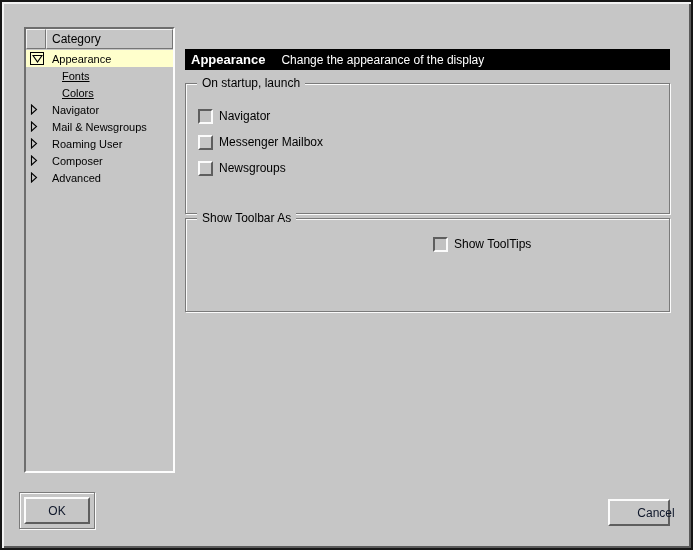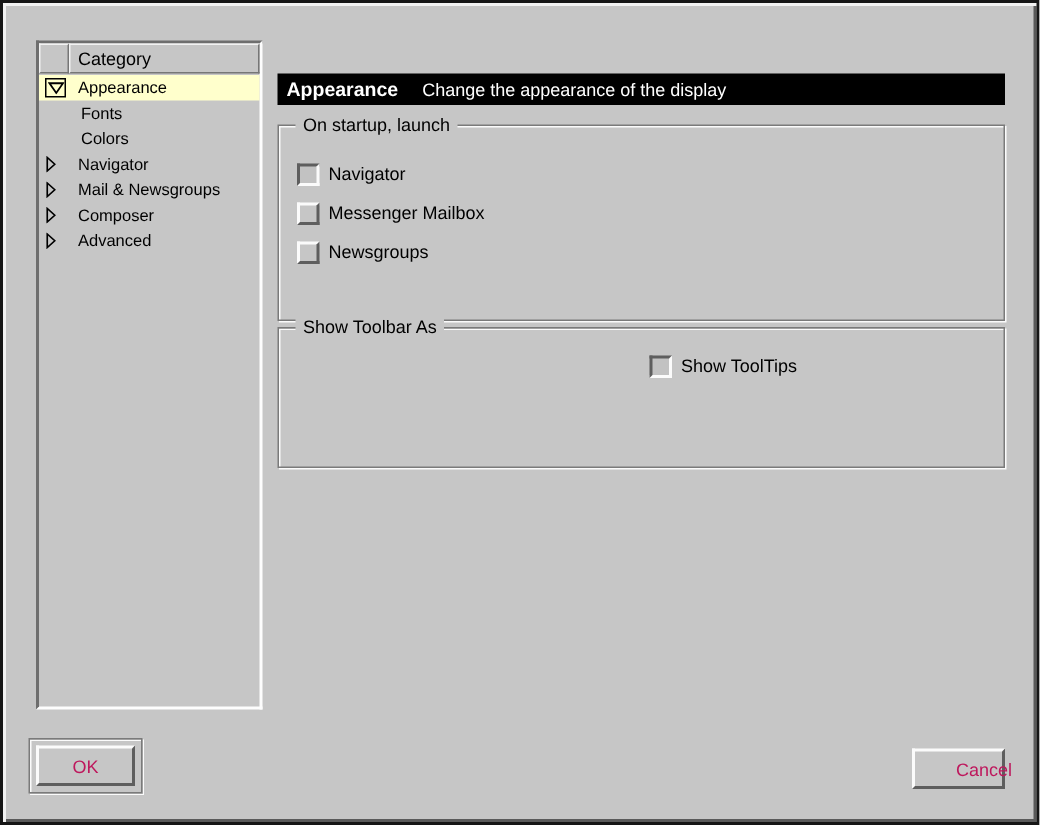--- a/index.html
+++ b/index.html
@@ -26,21 +26,21 @@
     height:20px; border:1px solid;
     border-color:#f2f2f2 #767676 #767676 #f2f2f2;
     background:#c6c6c6; font-size:12px;
     display:flex; align-items:center; padding-left:5px;
   }
   .th-small { width:20px; padding-left:0; }
   .th-main { flex:1; }
   .tree-body { padding-top:1px; }
   .tree-row { height:17px; display:flex; align-items:center; padding-left:4px; font-size:11px; cursor:default; }
   .tree-row.selected { background:#ffffcc; }
-  .tree-row.child { padding-left:28px; }
+  .tree-row.child { padding-left:36px;text-decoration:underline; }
   .twisty { width:22px; display:flex; align-items:center; }
   .twisty-box {
     width:14px; height:13px; border:1px solid #000; background:inherit;
     display:flex; align-items:center; justify-content:center;
   }
   .tree-label { white-space:nowrap; }
 
   
   .header-bar {
     position:absolute; left:183px; top:47px; width:485px; height:21px;
@@ -81,21 +81,21 @@
   .diamond.sunken { border-color:#5e5e5e #fbfbfb #fbfbfb #5e5e5e; background:#d8d8d8; }
 
   
   .default-frame {
     position:absolute; left:17px; top:490px; width:76px; height:37px;
     border:1px solid #7a7a7a;
     box-shadow: inset 1px 1px 0 #fbfbfb, 1px 1px 0 #fbfbfb;
     padding:4px;
   }
   .btn {
-    font-family:inherit; font-size:12px; color:#be185d;
+    font-family:inherit; font-size:12px; color:#0f172a;
     background:#c6c6c6;
     border:2px solid; border-color:#fbfbfb #5e5e5e #5e5e5e #fbfbfb;
     display:flex; align-items:center; justify-content:center;
     cursor:default;
   }
   .btn.ok { width:100%; height:100%; }
   .btn.cancel { position:absolute; left:606px; top:497px; width:62px; height:27px;padding-left:40px; }
 </style>
 </head>
 <body>
@@ -139,20 +139,28 @@
             </svg>
           </span>
           <span class="tree-label">Mail &amp; Newsgroups</span>
         </div>
         <div class="tree-row">
           <span class="twisty">
             <svg width="8" height="11" viewBox="0 0 8 11">
               <polygon points="1.5,1 1.5,10 6.5,5.5" fill="none" stroke="#000" stroke-width="1.1"></polygon>
             </svg>
           </span>
+          <span class="tree-label">Roaming User</span>
+        </div>
+        <div class="tree-row">
+          <span class="twisty">
+            <svg width="8" height="11" viewBox="0 0 8 11">
+              <polygon points="1.5,1 1.5,10 6.5,5.5" fill="none" stroke="#000" stroke-width="1.1"></polygon>
+            </svg>
+          </span>
           <span class="tree-label">Composer</span>
         </div>
         <div class="tree-row">
           <span class="twisty">
             <svg width="8" height="11" viewBox="0 0 8 11">
               <polygon points="1.5,1 1.5,10 6.5,5.5" fill="none" stroke="#000" stroke-width="1.1"></polygon>
             </svg>
           </span>
           <span class="tree-label">Advanced</span>
         </div>

